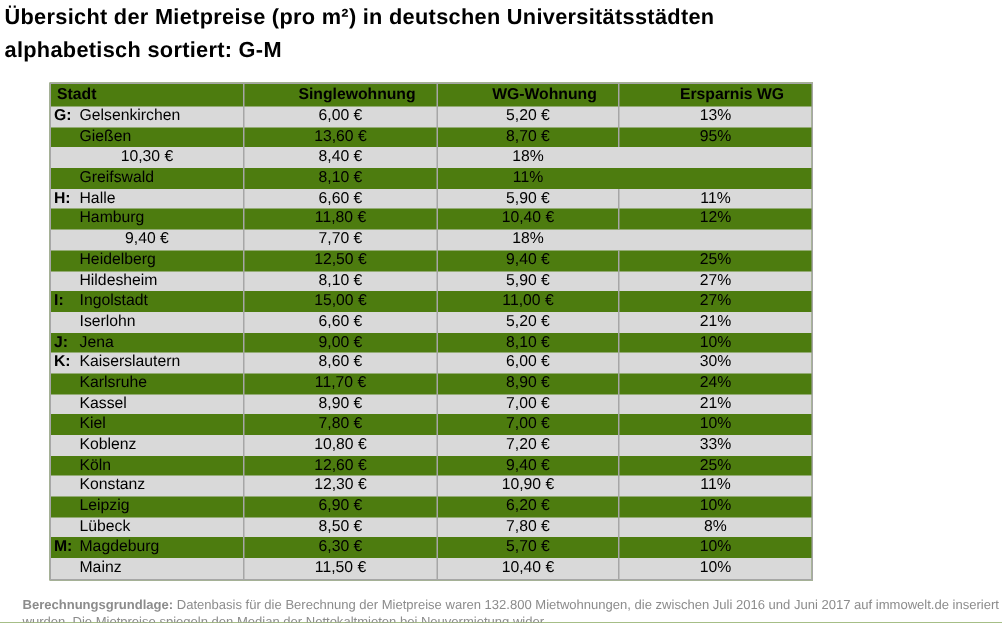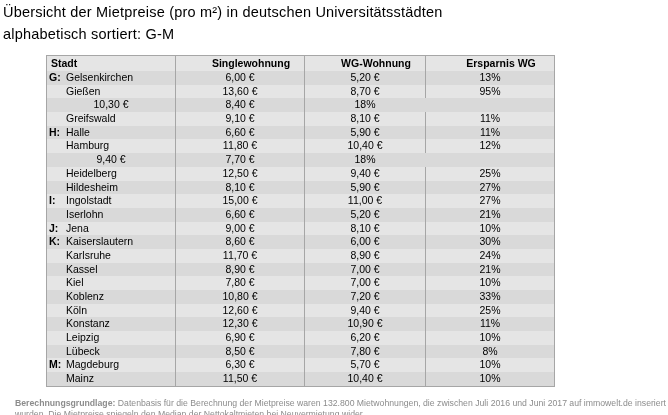--- a/index.html
+++ b/index.html
@@ -3,26 +3,26 @@
 <meta charset="utf-8">
 <style>
   html,body{margin:0;padding:0;}
   body{
     width:668px;height:415px;background:#ffffff;position:relative;
     font-family:"Liberation Sans", sans-serif;
     -webkit-font-smoothing:antialiased;
   }
   .title{
     position:absolute;top:1px;left:3px;margin:0;
-    font-size:14.5px;font-weight:400;color:#000;line-height:22px;letter-spacing:0.2px;
+    font-size:14.5px;font-weight:700;color:#000;line-height:22px;letter-spacing:0.2px;
   }
   .title .line{display:block;}
   .rent-table{
-    position:absolute;top:55px;left:46px;width:507px;
-    border:1px solid #a6a6a6;background:#e5e5e5;
+    position:absolute;top:55px;left:33px;width:507px;
+    border:1px solid #a6a6a6;background:#4d7c0f;
   }
   .tr{display:grid;grid-template-columns:128px 129px 121px 129px;height:13.7px;}
   .tr.thead{height:15px;}
   .tr.stripe{background:#d9d9d9;}
   .th,.td{
     box-sizing:border-box;overflow:hidden;white-space:nowrap;
     font-size:10.5px;color:#000;line-height:13.7px;
     border-left:1px solid #a6a6a6;
   }
   .th{font-weight:bold;line-height:15px;padding-left:22px;}
@@ -74,21 +74,20 @@
       <div class="tr stripe">
         <div class="td num">10,30 €</div>
         <div class="td num">8,40 €</div>
         <div class="td num">18%</div>
       </div>
       <div class="tr">
         <div class="td stadt">
           <span class="prefix"></span>
           <span class="city">Greifswald</span>
         </div>
-        <div class="td num">9,10 €</div>
         <div class="td num">8,10 €</div>
         <div class="td num">11%</div>
       </div>
       <div class="tr stripe">
         <div class="td stadt">
           <span class="prefix">H:</span>
           <span class="city">Halle</span>
         </div>
         <div class="td num">6,60 €</div>
         <div class="td num">5,90 €</div>

